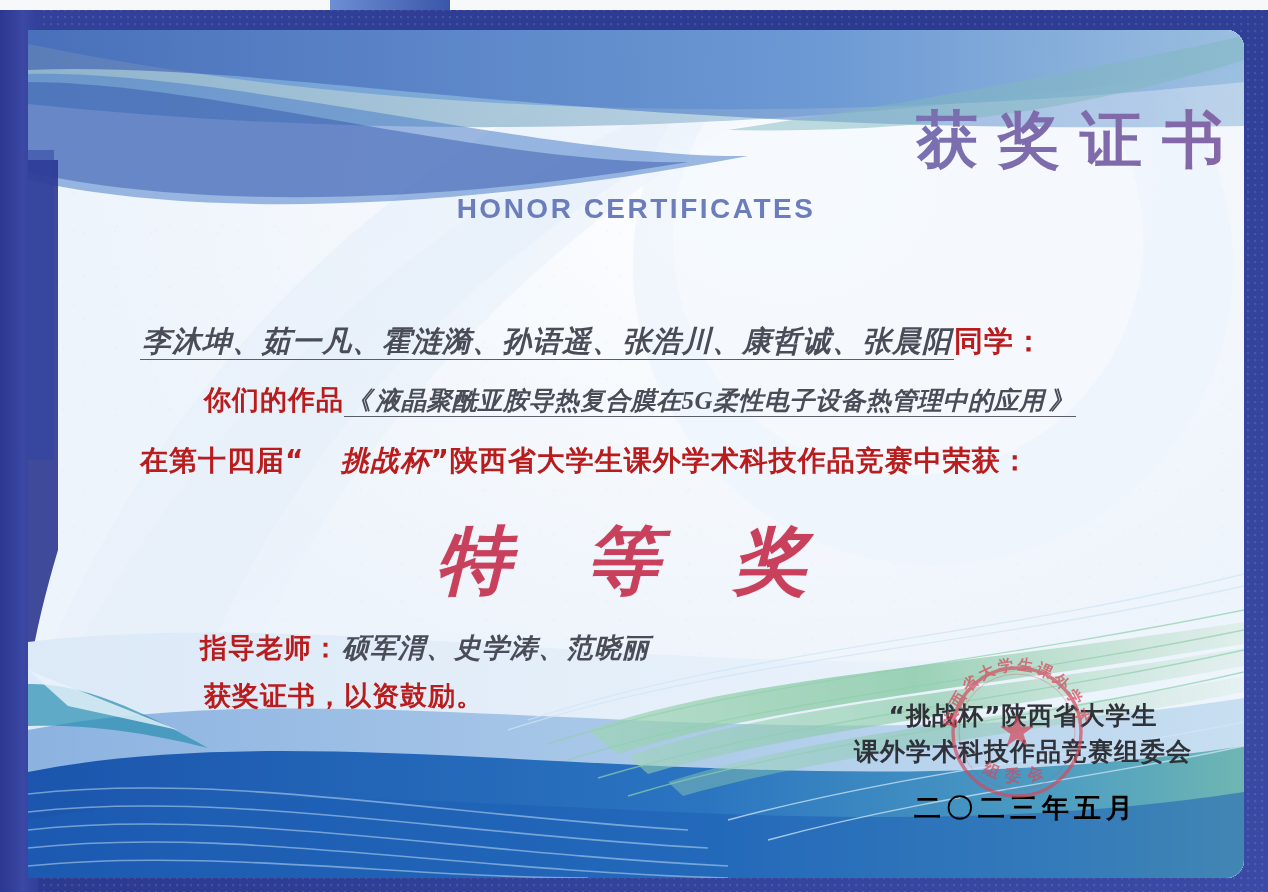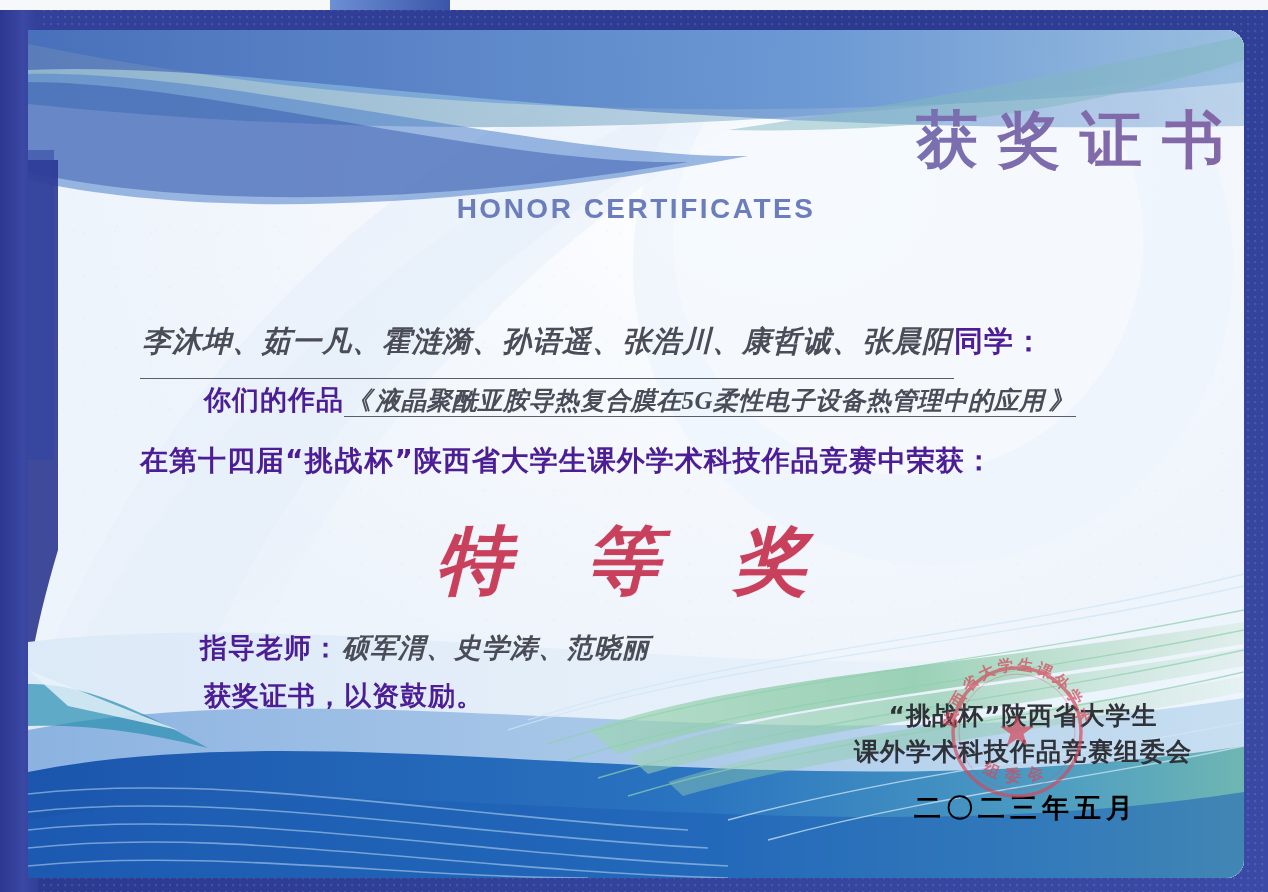--- a/index.html
+++ b/index.html
@@ -74,38 +74,38 @@
     font-family:"Liberation Sans",sans-serif;
     font-size:28px;font-weight:bold;letter-spacing:2.5px;
     color:#6b7dbc;
   }
 
   
   .line{position:absolute;font-family:"DejaVu Sans",sans-serif;color:#3d3f47;white-space:nowrap;}
 
   .l-names{left:112px;top:292px;font-size:29px;}
   .hand{
-    font-family:Liberation Mono, monospace;
+    font-family:Liberation Sans, sans-serif;
     font-style:italic;font-weight:bold;
     color:#4a4d57;
     border-bottom:1.6px solid #5b5e68;
-    padding:0 2px 18px 2px;
+    padding:0 2px 2px 2px;
     letter-spacing:1px;
   }
-  .bold-cn{font-family:"DejaVu Sans",sans-serif;font-weight:bold;color:#4c1d95;letter-spacing:1px;}
+  .bold-cn{font-family:"DejaVu Sans",sans-serif;font-weight:bold;color:#b91c1c;letter-spacing:1px;}
 
   .l-work{left:176px;top:352px;font-size:27px;}
   .work-title{
     font-family:"Liberation Serif",serif;font-style:italic;font-weight:bold;
     color:#4a4d57;border-bottom:1.6px solid #5b5e68;padding:0 2px 2px 2px;letter-spacing:.5px;
     font-size:25px;
   }
 
   .l-comp{left:112px;top:412px;font-size:28px;}
-  .cup{font-family:"Liberation Serif",serif;font-weight:bold;letter-spacing:2px;}
+  .cup{font-family:"Liberation Serif",serif;font-style:italic;font-weight:bold;letter-spacing:2px;margin-left:36px;}
 
   .award{
     position:absolute;left:0;top:482px;width:1216px;text-align:center;
     font-family:"Liberation Serif",serif;font-weight:bold;font-style:italic;
     font-size:74px;letter-spacing:28px;
     color:#c8405c;
     text-shadow:0 0 1px rgba(200,64,92,.5);
   }
 
   .l-teacher{left:172px;top:600px;font-size:27px;}

